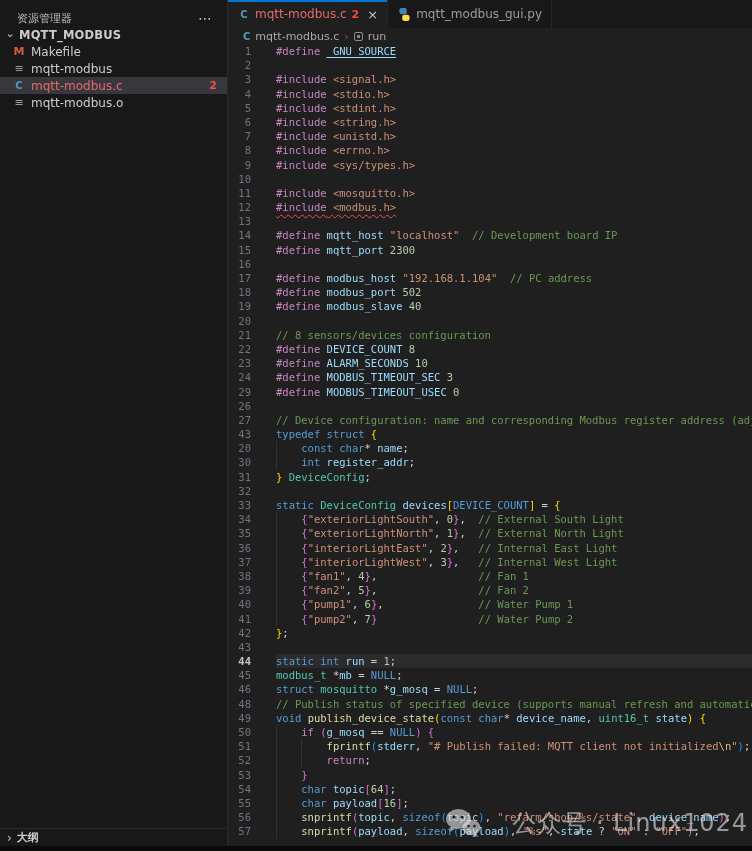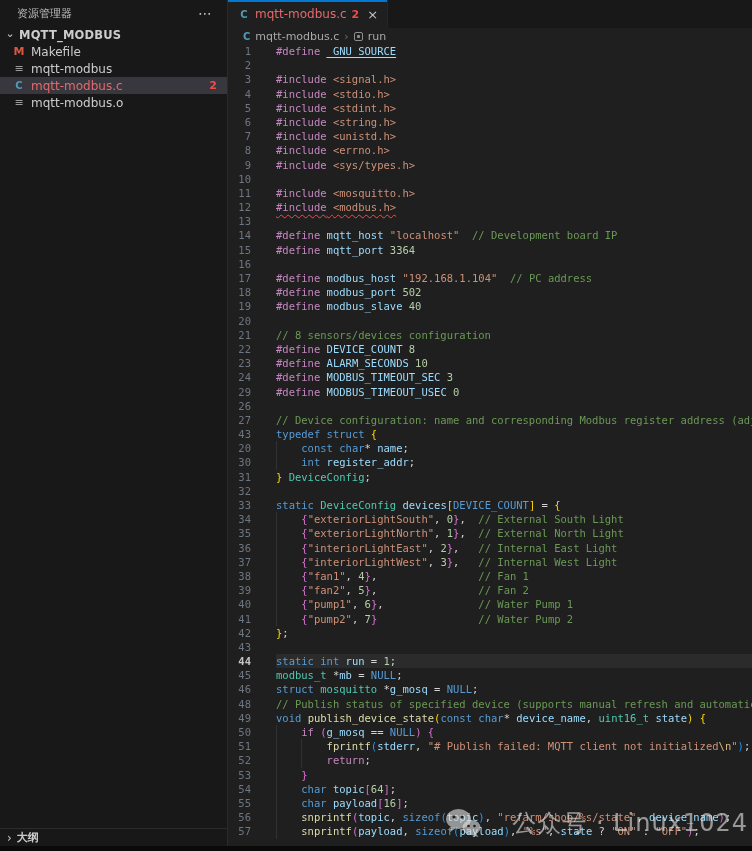--- a/index.html
+++ b/index.html
@@ -2,21 +2,21 @@
 <html><head>
 <meta charset="utf-8">
 <style>
   * { box-sizing: border-box; margin: 0; padding: 0; }
   html,body { width:752px; height:851px; overflow:hidden; }
   body { background:#1f1f1f; font-family:"DejaVu Sans","Liberation Sans",sans-serif; color:#cccccc; }
   .app { width:752px; height:851px; display:flex; position:relative; overflow:hidden; }
 
   
   .sidebar { width:228px; flex:none; background:#181818; border-right:1px solid #2b2b2b; position:relative; }
-  .sb-header { height:26px; display:flex; align-items:center; padding:0 14px 0 17px; }
+  .sb-header { height:26px; display:flex; align-items:flex-end; padding:0 14px 0 17px; }
   .sb-title { flex:1; font-size:11px; color:#bdbdbd; }
   .sb-more { color:#c5c5c5; font-size:14px; letter-spacing:1px; cursor:pointer; }
   .root-row { height:17px; display:flex; align-items:center; gap:3px; padding-left:4px; cursor:pointer; }
   .chev { color:#c5c5c5; font-size:11px; width:12px; text-align:center; transform:translateY(-1px); }
   .root-label { font-size:11.5px; font-weight:bold; color:#cccccc; letter-spacing:0.2px; }
   .file-row { height:17px; display:flex; align-items:center; gap:6px; padding-left:13px; font-size:12px; color:#cccccc; cursor:pointer; }
   .file-row.sel { background:#37373d; }
   .file-row.sel .f-label { color:#e5696d; }
   .fic { width:12px; flex:none; text-align:center; font-size:10px; font-weight:bold; }
   .fic-c { color:#519aba; }
@@ -106,20 +106,27 @@
   </aside>
 
   <main class="editor">
     <div class="tabbar" id="tabbar">
         <div class="tab active">
           <span class="fic fic-c">C</span>
           <span class="tab-label">mqtt-modbus.c</span>
           <span class="tab-badge">2</span>
           <span class="tab-close">×</span>
         </div>
+        <div class="tab">
+          <svg viewBox="0 0 14 14" class="pyicon">
+            <rect x="1.5" y="0" width="8" height="6.8" rx="2.5" fill="#4584b6"></rect>
+            <rect x="4.5" y="7.2" width="8" height="6.8" rx="2.5" fill="#ffd94a"></rect>
+          </svg>
+          <span class="tab-label">mqtt_modbus_gui.py</span>
+        </div>
       </div>
     <div class="breadcrumb">
       <span class="bc-cicon">C</span>
       <span class="bc-item">mqtt-modbus.c</span>
       <span class="bc-sep">›</span>
       <span class="sym-icon"></span>
       <span class="bc-item">run</span>
     </div>
     <div class="code" id="code">
         <div class="cl">
@@ -173,21 +180,21 @@
         <div class="cl">
           <span class="ln">13</span>
           <span class="lc"></span>
         </div>
         <div class="cl">
           <span class="ln">14</span>
           <span class="lc"><span class="t-pp">#define</span><span class="t-pl"> </span><span class="t-v">mqtt_host</span><span class="t-pl"> </span><span class="t-s">"localhost"</span><span class="t-pl">  </span><span class="t-c">// Development board IP</span></span>
         </div>
         <div class="cl">
           <span class="ln">15</span>
-          <span class="lc"><span class="t-pp">#define</span><span class="t-pl"> </span><span class="t-v">mqtt_port</span><span class="t-pl"> </span><span class="t-n">3364</span></span>
+          <span class="lc"><span class="t-pp">#define</span><span class="t-pl"> </span><span class="t-v">mqtt_port</span><span class="t-pl"> </span><span class="t-n">2300</span></span>
         </div>
         <div class="cl">
           <span class="ln">16</span>
           <span class="lc"></span>
         </div>
         <div class="cl">
           <span class="ln">17</span>
           <span class="lc"><span class="t-pp">#define</span><span class="t-pl"> </span><span class="t-v">modbus_host</span><span class="t-pl"> </span><span class="t-s">"192.168.1.104"</span><span class="t-pl">  </span><span class="t-c">// PC address</span></span>
         </div>
         <div class="cl">

